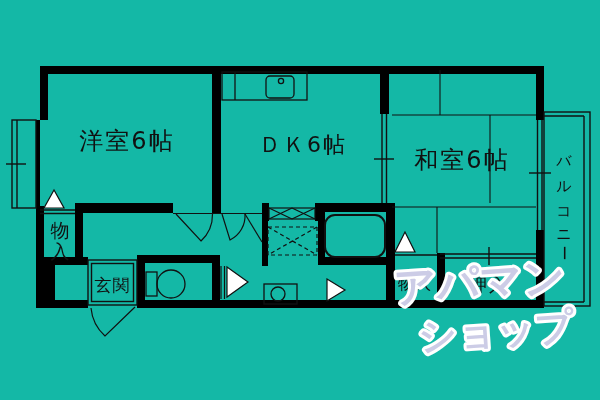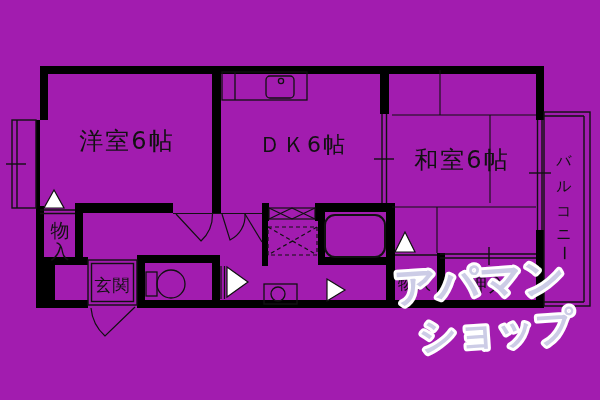--- a/index.html
+++ b/index.html
@@ -1,16 +1,16 @@
 <!DOCTYPE html>
 <html><head>
 <meta charset="utf-8">
 <style>
   html,body{margin:0;padding:0;background:#fff;}
-  .canvas{position:relative;width:600px;height:400px;background:#a21caf;overflow:hidden;
+  .canvas{position:relative;width:600px;height:400px;background:#14b8a6;overflow:hidden;
           font-family:"DejaVu Sans","Liberation Sans",sans-serif;}
   svg{display:block}
   .room-label{font-family:"DejaVu Sans","Liberation Sans",sans-serif;fill:#111;}
   .wm{font-family:"DejaVu Sans","Liberation Sans",sans-serif;font-weight:bold;
       paint-order:stroke;stroke:#ffffff;stroke-width:6px;stroke-linejoin:round;fill-opacity:.55;}
 </style>
 </head>
 <body>
 
 <div class="canvas">

